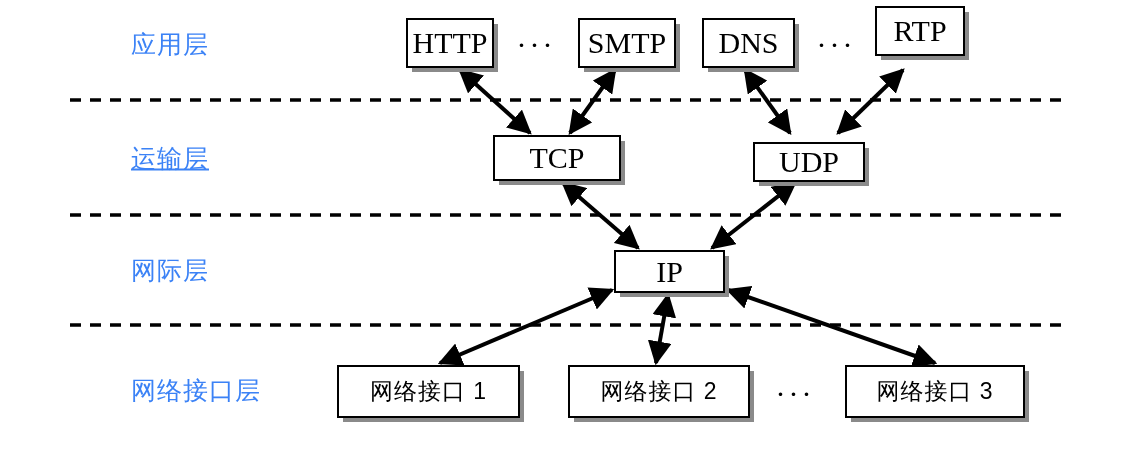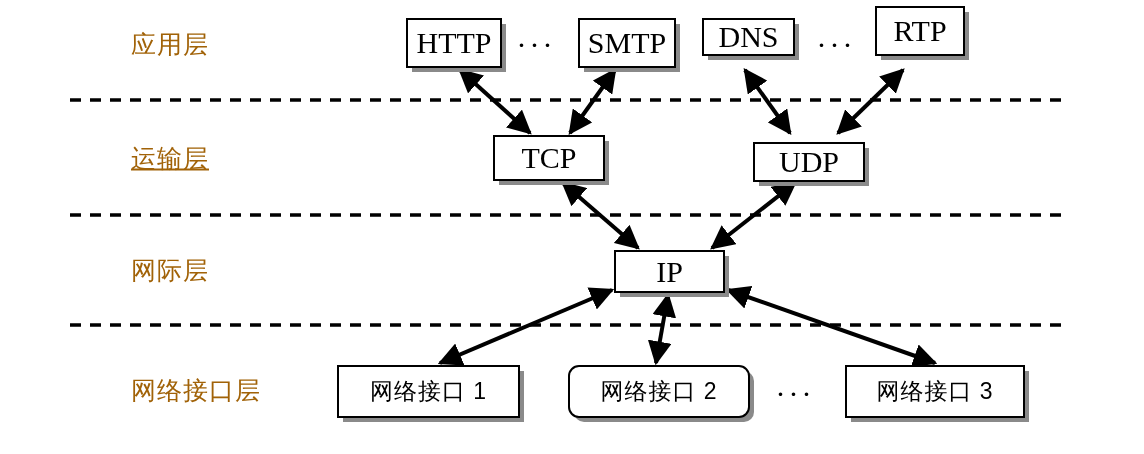--- a/index.html
+++ b/index.html
@@ -5,21 +5,21 @@
   html,body{margin:0;padding:0;background:#ffffff;}
   body{width:1144px;height:454px;overflow:hidden;
        font-family:"Liberation Serif","DejaVu Serif",serif;}
   #diagram{position:relative;width:1144px;height:454px;background:#fff;}
   svg.layer{position:absolute;left:0;top:0;width:1144px;height:454px;}
 
   .layer-label{
     position:absolute;
     font-family:"Liberation Sans","DejaVu Sans",sans-serif;
     font-size:25px;
-    color:#a16207;
+    color:#3b82f6;
     white-space:nowrap;
     transform:translate(-50%,-50%);
     letter-spacing:1px;
   }
 
   .node{
     position:absolute;
     box-sizing:border-box;
     background:#ffffff;
     border:2px solid #000000;
@@ -82,45 +82,45 @@
       </g>
   </svg>
 
   <div id="labels-group">
       <div class="layer-label" style="left: 170px; top: 44px;">应用层</div>
       <div class="layer-label" style="left: 170px; top: 158px; text-decoration: underline;">运输层</div>
       <div class="layer-label" style="left: 170px; top: 270px;">网际层</div>
       <div class="layer-label" style="left: 196px; top: 390px;">网络接口层</div>
     </div>
   <div id="nodes-group">
-      <div class="node" style="left: 406px; top: 18px; width: 96px; height: 50px;">
+      <div class="node" style="left: 406px; top: 18px; width: 88px; height: 50px;">
         <span class="node-label">HTTP</span>
       </div>
       <div class="node" style="left: 578px; top: 18px; width: 98px; height: 50px;">
         <span class="node-label">SMTP</span>
       </div>
-      <div class="node" style="left: 702px; top: 18px; width: 93px; height: 38px;">
+      <div class="node" style="left: 702px; top: 18px; width: 93px; height: 50px;">
         <span class="node-label">DNS</span>
       </div>
       <div class="node" style="left: 875px; top: 6px; width: 90px; height: 50px;">
         <span class="node-label">RTP</span>
       </div>
-      <div class="node" style="left: 493px; top: 135px; width: 112px; height: 46px;">
+      <div class="node" style="left: 493px; top: 135px; width: 128px; height: 46px;">
         <span class="node-label">TCP</span>
       </div>
       <div class="node" style="left: 753px; top: 142px; width: 112px; height: 40px;">
         <span class="node-label">UDP</span>
       </div>
       <div class="node" style="left: 614px; top: 250px; width: 111px; height: 43px; align-items: center;">
         <span class="node-label">IP</span>
       </div>
       <div class="node node-cjk" style="left: 337px; top: 365px; width: 183px; height: 53px;">
         <span class="node-label">网络接口 1</span>
       </div>
-      <div class="node node-cjk" style="left: 568px; top: 365px; width: 182px; height: 53px; border-radius: 11px;">
+      <div class="node node-cjk" style="left: 568px; top: 365px; width: 182px; height: 53px;">
         <span class="node-label">网络接口 2</span>
       </div>
       <div class="node node-cjk" style="left: 845px; top: 365px; width: 180px; height: 53px;">
         <span class="node-label">网络接口 3</span>
       </div>
     </div>
   <div id="ellipses-group">
       <div class="ellipsis" style="left: 536px; top: 45px;">···</div>
       <div class="ellipsis" style="left: 836px; top: 45px;">···</div>
       <div class="ellipsis" style="left: 795px; top: 394px;">···</div>

